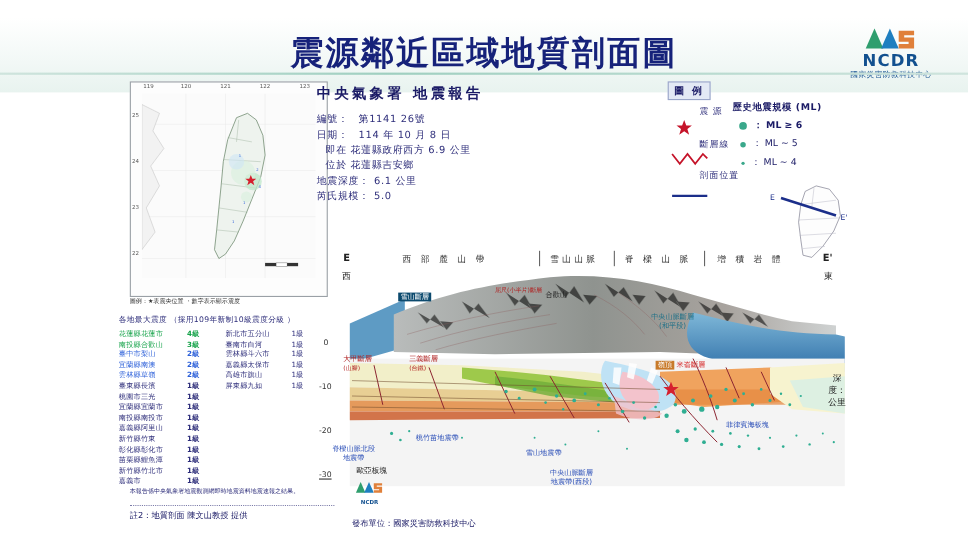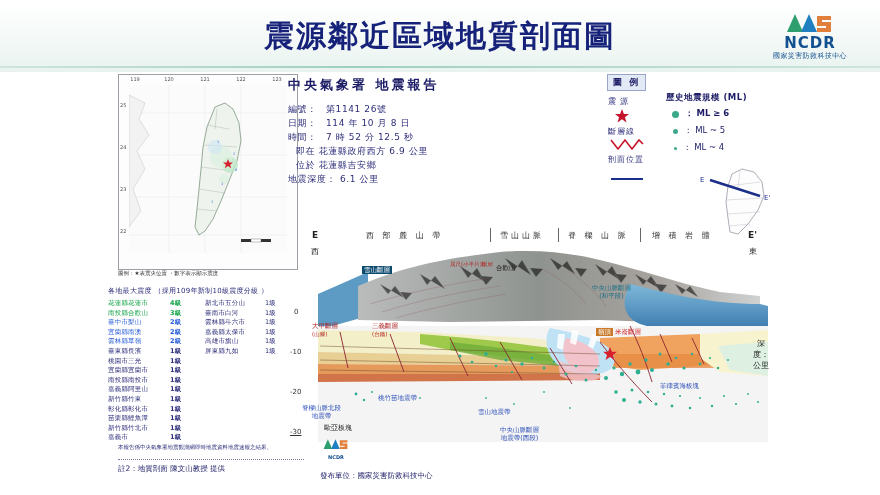--- a/index.html
+++ b/index.html
@@ -3,21 +3,21 @@
 <meta charset="utf-8">
 <style>
   html,body{margin:0;padding:0;}
   body{
     width:880px;height:495px;overflow:hidden;
     font-family:"Liberation Sans","DejaVu Sans",sans-serif;
     background:#ffffff;position:relative;
   }
   
   .header{
-    position:absolute;left:0;top:4px;width:880px;height:68px;
+    position:absolute;left:0;top:16px;width:880px;height:68px;
     background:linear-gradient(180deg,#ffffff 0%,#f2f8f6 60%,#e8f3ef 100%);
   }
   .header-rule{
     position:absolute;left:0;top:66px;width:880px;height:2px;
     background:linear-gradient(90deg,#cfe4dd,#9fcfc0 40%,#cfe4dd);
   }
   .page-title{
     position:absolute;left:0;top:12px;width:880px;text-align:center;
     font-size:30px;font-weight:bold;color:#16227a;letter-spacing:2px;
     font-family:"DejaVu Sans",sans-serif;
@@ -71,21 +71,21 @@
   .report .sub{padding-left:8px;}
   
   .legend{position:absolute;left:600px;top:74px;width:200px;height:130px;}
   .legend-title{
     position:absolute;left:7px;top:0;font-size:9px;font-weight:bold;color:#1b1b66;
     background:#e3e9f5;border:1px solid #9aa6c9;padding:1px 5px;letter-spacing:2px;
     font-family:"DejaVu Sans",sans-serif;
   }
   .legend .lbl{
     position:absolute;font-size:8px;color:#2d2d7a;letter-spacing:1px;
-    font-family:Liberation Serif, serif;white-space:nowrap;
+    font-family:Liberation Serif, serif;white-space:nowrap;margin-left:28px;
   }
   .legend .ml-title{
     position:absolute;left:66px;top:18px;font-size:8.5px;color:#1b1b66;font-weight:bold;
     letter-spacing:0.5px;font-family:"DejaVu Sans",sans-serif;white-space:nowrap;
   }
   .legend .ml-row{
     position:absolute;left:72px;font-size:8.5px;color:#1b1b66;
     font-family:"DejaVu Sans",sans-serif;white-space:nowrap;
   }
   .legend .ml-row .dot{display:inline-block;border-radius:50%;background:#3aa88b;vertical-align:middle;}
@@ -246,27 +246,27 @@
 <div class="map-caption">圖例：★表震央位置 ・數字表示顯示震度</div>
 
 <div class="report">
   <h2>中央氣象署 地震報告</h2>
   <div class="row">
     <span class="k">編號：</span><span>第1141 26號</span>
   </div>
   <div class="row">
     <span class="k">日期：</span><span>114 年 10 月 8 日</span>
   </div>
-  <div class="row">
-    <span class="k">時間：</span><span>7 時 52 分 12.5 秒</span>
-  </div>
   <div class="row sub">即在 花蓮縣政府西方 6.9 公里</div>
   <div class="row sub">位於 花蓮縣吉安鄉</div>
   <div class="row">
     <span class="k" style="min-width:52px">地震深度：</span><span>6.1 公里</span>
+  </div>
+  <div class="row">
+    <span class="k" style="min-width:52px">芮氏規模：</span><span>5.0</span>
   </div>
 </div>
 
 <div class="legend">
   <div class="legend-title">圖 例</div>
 
   <div class="lbl" style="left:8px;top:22px;">震 源</div>
   <div style="position:absolute;left:14px;top:34px;">
     <svg width="16" height="16" viewBox="0 0 16 16">
       <polygon points="8,1 9.9,6 15,6 10.9,9.2 12.5,14.5 8,11.3 3.5,14.5 5.1,9.2 1,6 6.1,6" fill="#c5142a"></polygon>

